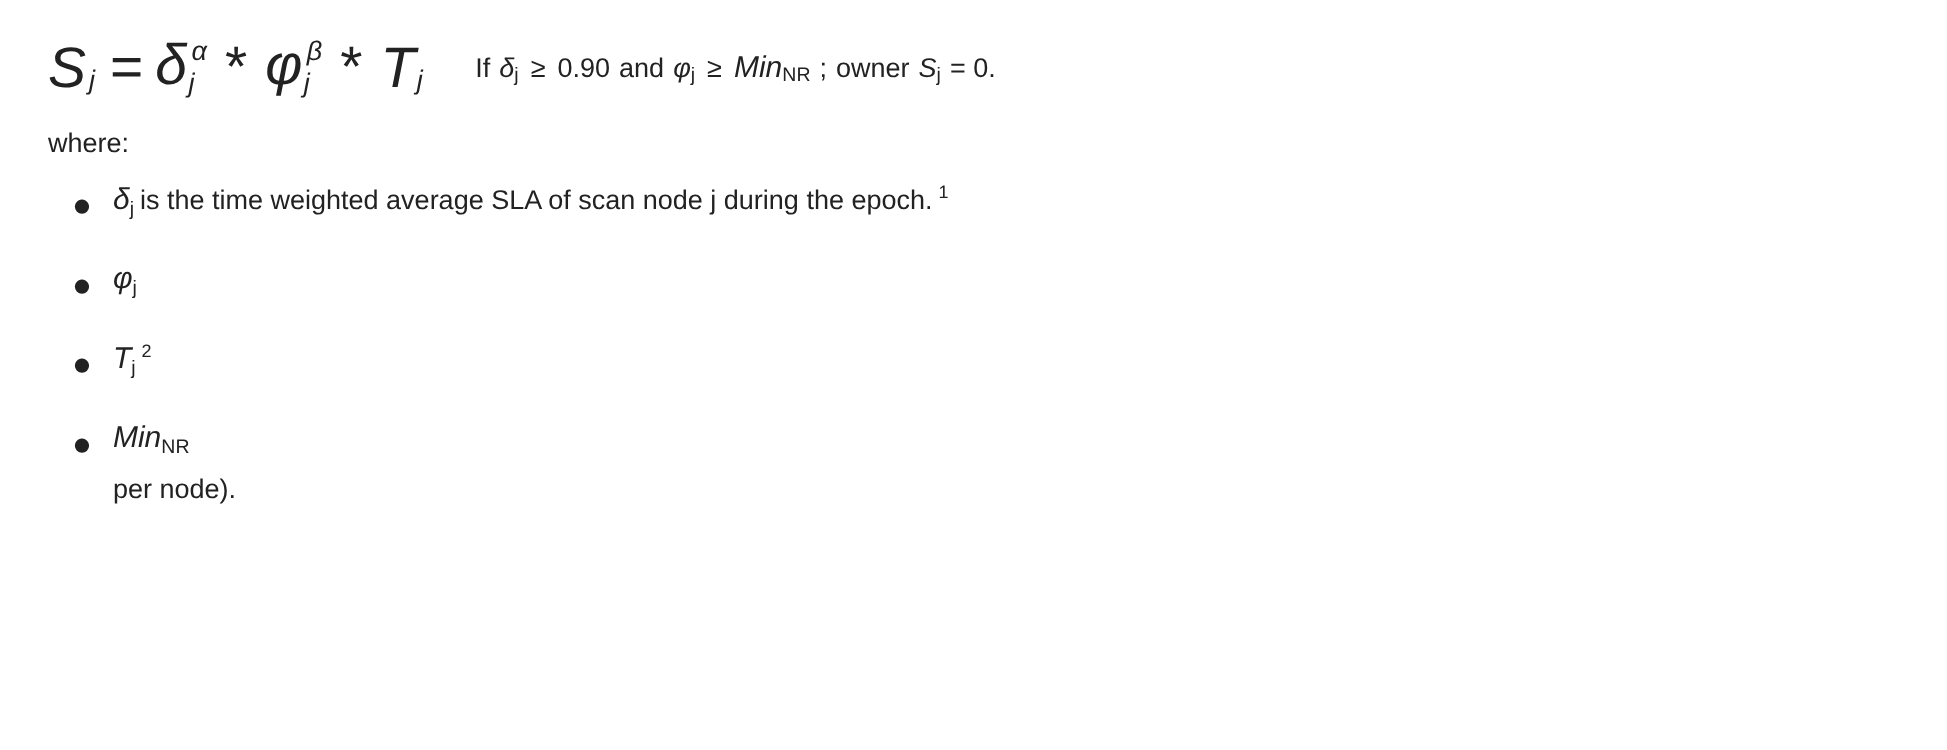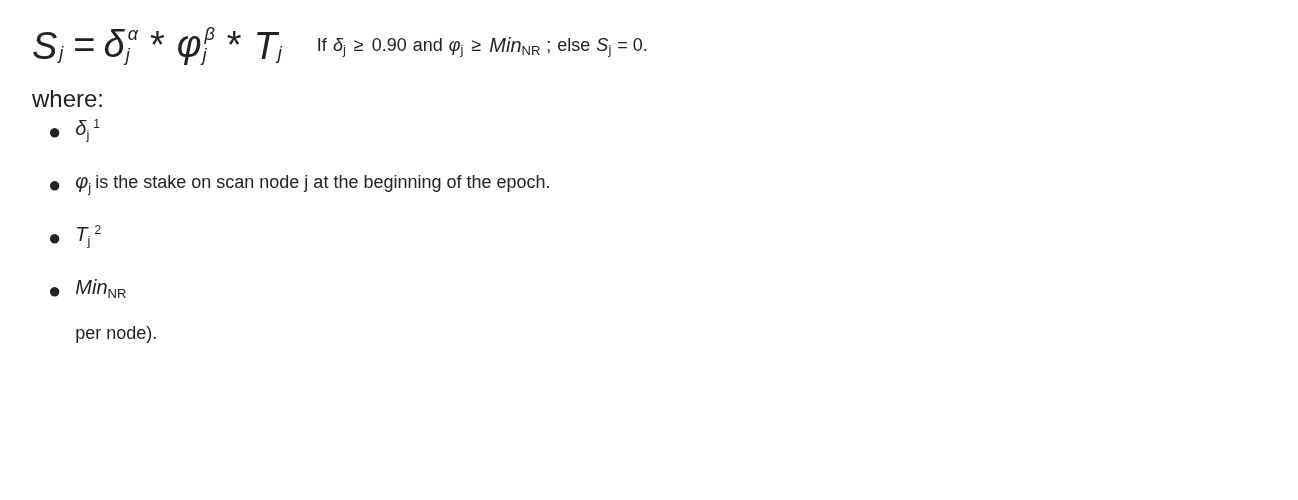--- a/index.html
+++ b/index.html
@@ -68,21 +68,22 @@
     }
 
     .scripts-col {
       display: flex;
       flex-direction: column;
       justify-content: space-between;
       margin-left: 1px;
     }
 
     .where-label {
-      font-size: 24px;
+      font-size: 18px;
+      margin-bottom: 12px;
     }
 
     .bullet-list {
       list-style: none;
       padding-left: 16px;
     }
 
     .bullet-list li {
       display: flex;
       align-items: flex-start;
@@ -229,21 +230,21 @@
     </span>
 
     <span class="geq">≥</span>
 
     <span class="condition-var">
       <span class="min-italic">Min</span>
       <span class="cond-sub">NR</span>
     </span>
 
     <span>;</span>
-    <span>else</span>
+    <span>owner</span>
 
     <span class="condition-var">
       <span class="cond-var-main">S</span>
       <span class="cond-sub">j</span>
     </span>
 
     <span>= 0.</span>
   </div>
 </div>
 
@@ -251,32 +252,32 @@
 
 <ul class="bullet-list">
 
   <li>
     <span class="bullet-dot">●</span>
     <span class="bullet-content">
       <span class="inline-math">
         <span class="inline-var">δ</span>
         <span class="inline-sub">j</span>
       </span>
+      <span>is the time weighted average SLA of scan node j during the epoch.</span>
       <sup class="inline-sup">1</sup>
     </span>
   </li>
 
   <li>
     <span class="bullet-dot">●</span>
     <span class="bullet-content">
       <span class="inline-math">
         <span class="inline-var">φ</span>
         <span class="inline-sub">j</span>
       </span>
-      <span>is the  stake on scan node j at the beginning of the epoch.</span>
     </span>
   </li>
 
   <li>
     <span class="bullet-dot">●</span>
     <span class="bullet-content">
       <span class="inline-math">
         <span class="inline-var" style="font-style:italic; font-size:20px;">T</span>
         <span class="inline-sub">j</span>
       </span>
@@ -286,17 +287,17 @@
 
   <li>
     <span class="bullet-dot">●</span>
     <span class="bullet-content" style="flex-direction:column; align-items:flex-start;">
       <span style="display:flex; align-items:baseline; gap:4px; flex-wrap:wrap;">
         <span class="inline-math">
           <span style="font-style:italic; font-size:20px;">Min</span>
           <span style="font-size:13px; position:relative; top:4px;">NR</span>
         </span>
       </span>
-      <span style="margin-top:14px;">per node).</span>
+      <span style="margin-top:2px;">per node).</span>
     </span>
   </li>
 
 </ul>
 
 </body></html>

